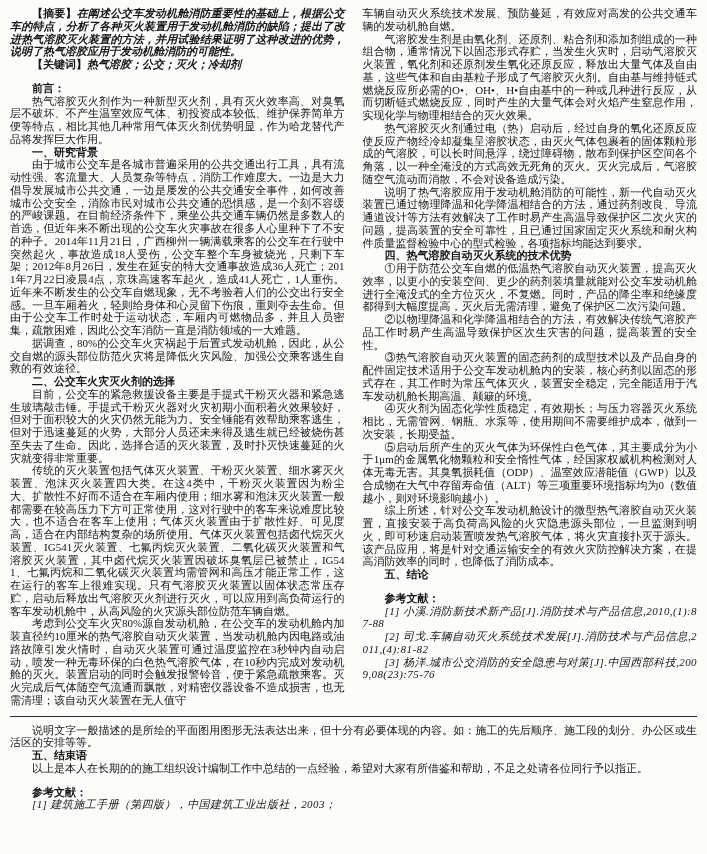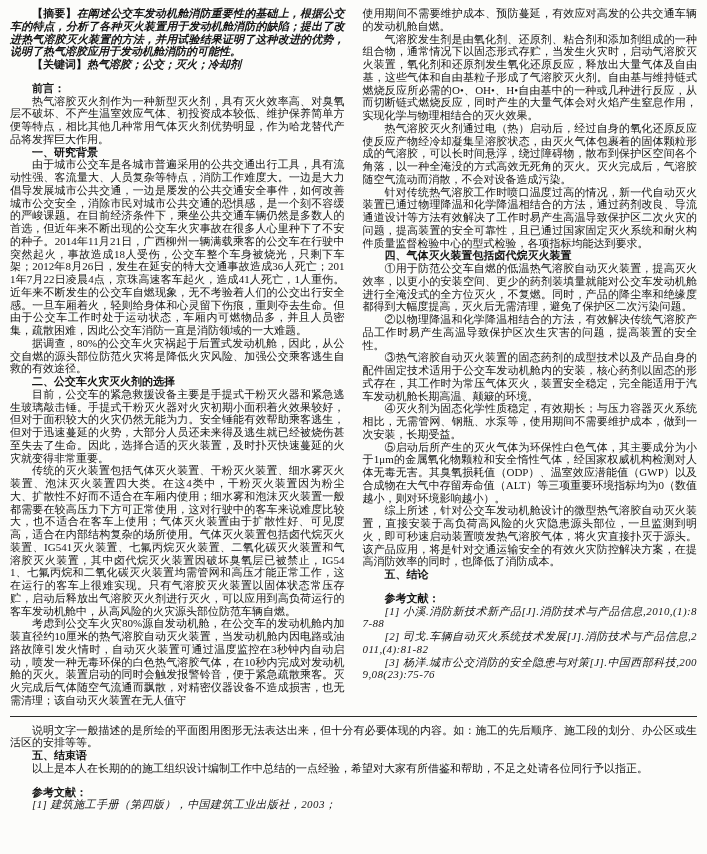--- a/index.html
+++ b/index.html
@@ -37,25 +37,25 @@
         <div class="blk para">热气溶胶灭火剂作为一种新型灭火剂，具有灭火效率高、对臭氧层不破坏、不产生温室效应气体、初投资成本较低、维护保养简单方便等特点，相比其他几种常用气体灭火剂优势明显，作为哈龙替代产品将发挥巨大作用。</div>
         <div class="blk heading">一、研究背景</div>
         <div class="blk para">由于城市公交车是各城市普遍采用的公共交通出行工具，具有流动性强、客流量大、人员复杂等特点，消防工作难度大。一边是大力倡导发展城市公共交通，一边是屡发的公共交通安全事件，如何改善城市公交安全，消除市民对城市公共交通的恐惧感，是一个刻不容缓的严峻课题。在目前经济条件下，乘坐公共交通车辆仍然是多数人的首选，但近年来不断出现的公交车火灾事故在很多人心里种下了不安的种子。2014年11月21日，广西柳州一辆满载乘客的公交车在行驶中突然起火，事故造成18人受伤，公交车整个车身被烧光，只剩下车架；2012年8月26日，发生在延安的特大交通事故造成36人死亡；2011年7月22日凌晨4点，京珠高速客车起火，造成41人死亡，1人重伤。近年来不断发生的公交车自燃现象，无不考验着人们的公交出行安全感。一旦车厢着火，轻则给身体和心灵留下伤痕，重则夺去生命。但由于公交车工作时处于运动状态，车厢内可燃物品多，并且人员密集，疏散困难，因此公交车消防一直是消防领域的一大难题。</div>
         <div class="blk para">据调查，80%的公交车火灾祸起于后置式发动机舱，因此，从公交自燃的源头部位防范火灾将是降低火灾风险、加强公交乘客逃生自救的有效途径。</div>
         <div class="blk heading">二、公交车火灾灭火剂的选择</div>
         <div class="blk para">目前，公交车的紧急救援设备主要是手提式干粉灭火器和紧急逃生玻璃敲击锤。手提式干粉灭火器对火灾初期小面积着火效果较好，但对于面积较大的火灾仍然无能为力。安全锤能有效帮助乘客逃生，但对于迅速蔓延的火势，大部分人员还未来得及逃生就已经被烧伤甚至失去了生命。因此，选择合适的灭火装置，及时扑灭快速蔓延的火灾就变得非常重要。</div>
         <div class="blk para">传统的灭火装置包括气体灭火装置、干粉灭火装置、细水雾灭火装置、泡沫灭火装置四大类。在这4类中，干粉灭火装置因为粉尘大、扩散性不好而不适合在车厢内使用；细水雾和泡沫灭火装置一般都需要在较高压力下方可正常使用，这对行驶中的客车来说难度比较大，也不适合在客车上使用；气体灭火装置由于扩散性好、可见度高，适合在内部结构复杂的场所使用。气体灭火装置包括卤代烷灭火装置、IG541灭火装置、七氟丙烷灭火装置、二氧化碳灭火装置和气溶胶灭火装置，其中卤代烷灭火装置因破坏臭氧层已被禁止，IG541、七氟丙烷和二氧化碳灭火装置均需管网和高压才能正常工作，这在运行的客车上很难实现。只有气溶胶灭火装置以固体状态常压存贮，启动后释放出气溶胶灭火剂进行灭火，可以应用到高负荷运行的客车发动机舱中，从高风险的火灾源头部位防范车辆自燃。</div>
         <div class="blk para">考虑到公交车火灾80%源自发动机舱，在公交车的发动机舱内加装直径约10厘米的热气溶胶自动灭火装置，当发动机舱内因电路或油路故障引发火情时，自动灭火装置可通过温度监控在3秒钟内自动启动，喷发一种无毒环保的白色热气溶胶气体，在10秒内完成对发动机舱的灭火。装置启动的同时会触发报警铃音，便于紧急疏散乘客。灭火完成后气体随空气流通而飘散，对精密仪器设备不造成损害，也无需清理；该自动灭火装置在无人值守</div>
       </div>
     <div class="col">
-        <div class="blk para-cont">使用期间不需要维护成本、预防蔓延，有效应对高发的公共交通车辆的发动机舱自燃。</div>
+        <div class="blk para-cont">车辆自动灭火系统技术发展、预防蔓延，有效应对高发的公共交通车辆的发动机舱自燃。</div>
         <div class="blk para">气溶胶发生剂是由氧化剂、还原剂、粘合剂和添加剂组成的一种组合物，通常情况下以固态形式存贮，当发生火灾时，启动气溶胶灭火装置，氧化剂和还原剂发生氧化还原反应，释放出大量气体及自由基，这些气体和自由基粒子形成了气溶胶灭火剂。自由基与维持链式燃烧反应所必需的O•、OH•、H•自由基中的一种或几种进行反应，从而切断链式燃烧反应，同时产生的大量气体会对火焰产生窒息作用，实现化学与物理相结合的灭火效果。</div>
         <div class="blk para">热气溶胶灭火剂通过电（热）启动后，经过自身的氧化还原反应使反应产物经冷却凝集呈溶胶状态，由灭火气体包裹着的固体颗粒形成的气溶胶，可以长时间悬浮，绕过障碍物，散布到保护区空间各个角落，以一种全淹没的方式高效无死角的灭火。灭火完成后，气溶胶随空气流动而消散，不会对设备造成污染。</div>
-        <div class="blk para">针对传统热气溶胶工作时喷口温度过高的情况，新一代自动灭火装置已通过物理降温和化学降温相结合的方法，通过药剂改良、导流通道设计等方法有效解决了工作时易产生高温导致保护区二次火灾的问题，提高装置的安全可靠性，且已通过国家固定灭火系统和耐火构件质量监督检验中心的型式检验，各项指标均能达到要求。</div>
-        <div class="blk heading">四、气体灭火装置包括卤代烷灭火装置</div>
+        <div class="blk para">说明了热气溶胶应用于发动机舱消防的可能性，新一代自动灭火装置已通过物理降温和化学降温相结合的方法，通过药剂改良、导流通道设计等方法有效解决了工作时易产生高温导致保护区二次火灾的问题，提高装置的安全可靠性，且已通过国家固定灭火系统和耐火构件质量监督检验中心的型式检验，各项指标均能达到要求。</div>
+        <div class="blk heading">四、热气溶胶自动灭火系统的技术优势</div>
         <div class="blk para">①用于防范公交车自燃的低温热气溶胶自动灭火装置，提高灭火效率，以更小的安装空间、更少的药剂装填量就能对公交车发动机舱进行全淹没式的全方位灭火，不复燃。同时，产品的降尘率和绝缘度都得到大幅度提高，灭火后无需清理，避免了保护区二次污染问题。</div>
         <div class="blk para">②以物理降温和化学降温相结合的方法，有效解决传统气溶胶产品工作时易产生高温导致保护区次生灾害的问题，提高装置的安全性。</div>
         <div class="blk para">③热气溶胶自动灭火装置的固态药剂的成型技术以及产品自身的配件固定技术适用于公交车发动机舱内的安装，核心药剂以固态的形式存在，其工作时为常压气体灭火，装置安全稳定，完全能适用于汽车发动机舱长期高温、颠簸的环境。</div>
         <div class="blk para">④灭火剂为固态化学性质稳定，有效期长；与压力容器灭火系统相比，无需管网、钢瓶、水泵等，使用期间不需要维护成本，做到一次安装，长期受益。</div>
         <div class="blk para">⑤启动后所产生的灭火气体为环保性白色气体，其主要成分为小于1μm的金属氧化物颗粒和安全惰性气体，经国家权威机构检测对人体无毒无害。其臭氧损耗值（ODP）、温室效应潜能值（GWP）以及合成物在大气中存留寿命值（ALT）等三项重要环境指标均为0（数值越小，则对环境影响越小）。</div>
         <div class="blk para">综上所述，针对公交车发动机舱设计的微型热气溶胶自动灭火装置，直接安装于高负荷高风险的火灾隐患源头部位，一旦监测到明火，即可秒速启动装置喷发热气溶胶气体，将火灾直接扑灭于源头。该产品应用，将是针对交通运输安全的有效火灾防控解决方案，在提高消防效率的同时，也降低了消防成本。</div>
         <div class="blk heading">五、结论</div>
         <div class="blk spacer"></div>
         <div class="blk heading">参考文献：</div>
         <div class="blk ref">[1] 小溪.消防新技术新产品[J].消防技术与产品信息,2010,(1):87-88</div>

